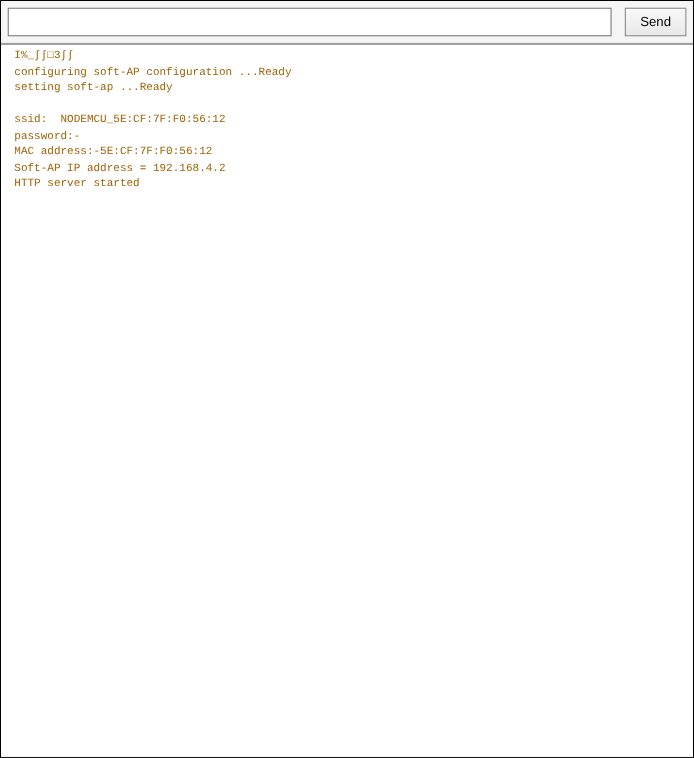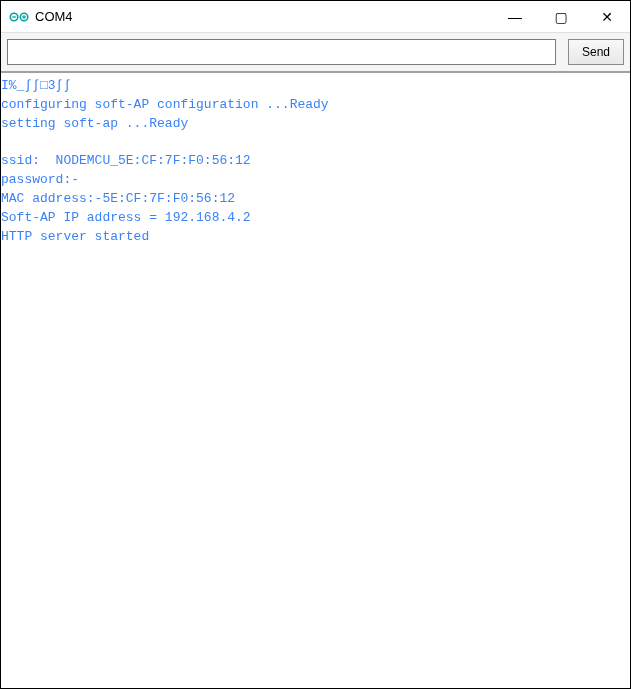--- a/index.html
+++ b/index.html
@@ -83,52 +83,34 @@
       width: 56px;
       height: 26px;
       border: 1px solid #8a8a8a;
       background: linear-gradient(#f8f8f8, #e8e8e8);
       font-size: 12px;
       cursor: pointer;
       color: #000;
     }
     .output {
       flex: 1;
-      padding: 4px 0;
+      padding: 4px 12px;
       font-family: "Courier New", monospace;
-      font-size: 13px;
+      font-size: 10px;
       line-height: 1.45;
-      color: #3b82f6;
+      color: #a16207;
       white-space: pre;
       overflow: auto;
       background: #fff;
     }
   </style>
 </head>
 <body>
 
 <div class="window">
-  <div class="titlebar">
-    <span class="titlebar-icon">
-      <svg viewBox="0 0 32 16" width="20" height="12">
-        <circle cx="8" cy="8" r="6" fill="none" stroke="#00a2a2" stroke-width="2.5"></circle>
-        <circle cx="24" cy="8" r="6" fill="none" stroke="#00a2a2" stroke-width="2.5"></circle>
-        <line x1="5" y1="8" x2="11" y2="8" stroke="#00a2a2" stroke-width="2"></line>
-        <line x1="21" y1="8" x2="27" y2="8" stroke="#00a2a2" stroke-width="2"></line>
-        <line x1="24" y1="5" x2="24" y2="11" stroke="#00a2a2" stroke-width="2"></line>
-      </svg>
-    </span>
-    <span class="titlebar-title">COM4</span>
-    <span class="titlebar-spacer"></span>
-    <div class="titlebar-controls">
-      <button class="titlebar-btn">—</button>
-      <button class="titlebar-btn">▢</button>
-      <button class="titlebar-btn close">✕</button>
-    </div>
-  </div>
 
   <div class="input-row">
     <input type="text" class="serial-input" value="" style="">
     <button class="send-btn">Send</button>
   </div>
 
   <div class="output">I%_∫∫□3∫∫
 configuring soft-AP configuration ...Ready
 setting soft-ap ...Ready
 

